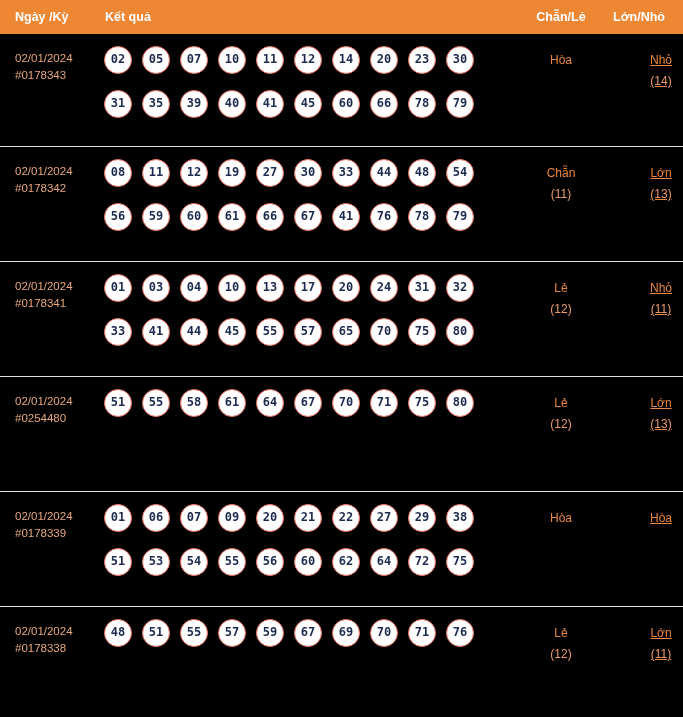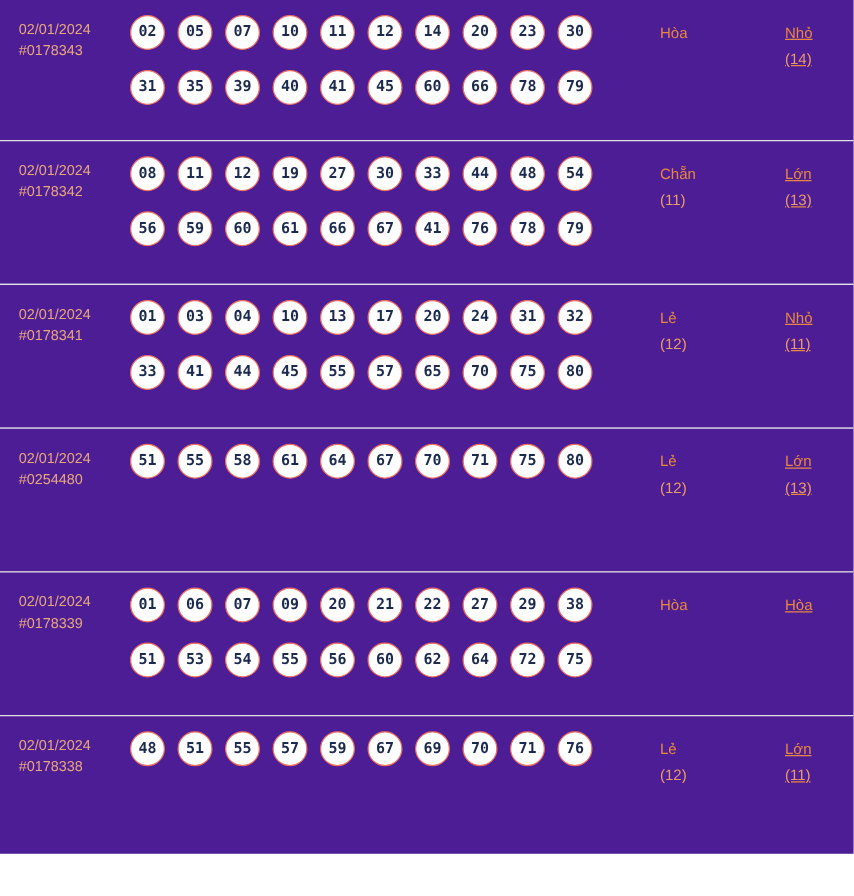--- a/index.html
+++ b/index.html
@@ -44,21 +44,21 @@
   .th-date   { left: 15px; }
   .th-result { left: 105px; }
   .th-oddeven{ left: 528px; width: 66px; text-align: center; }
   .th-bigsm  { left: 606px; width: 66px; text-align: center; }
 
   
   .row {
     position: relative;
     width: 100%;
     border-top: 1px solid #e2e2e2;
-    background: #4c1d95;
+    background: #000000;
   }
   .row:first-of-type { border-top: none; }
 
   .row-inner {
     position: relative;
     height: 100%;
     width: 100%;
   }
 
   
@@ -104,35 +104,42 @@
     vertical-align: top;
     background: #ffffff;
   }
   .ball:last-child { margin-right: 0; }
 
   
   .cell-tag {
     position: absolute;
     top: 16px;
     width: 66px;
+    text-align: center;
     color: #e8873f;
     font-size: 12px;
     line-height: 21px;
   }
   .cell-oddeven { left: 528px; }
   .cell-bigsmall{ left: 628px; text-decoration: underline; }
   .cell-tag .tag-label { display: block; }
   .cell-tag .tag-count { display: block; color: #eb9a6a; }
   .cell-tag .tag-count:empty { display: none; }
 </style>
 </head>
 <body>
 
 <div class="results-table">
 
+  <div class="table-header">
+    <div class="th th-date">Ngày /Kỳ</div>
+    <div class="th th-result">Kết quả</div>
+    <div class="th th-oddeven">Chẵn/Lẻ</div>
+    <div class="th th-bigsm">Lớn/Nhỏ</div>
+  </div>
 
   <div id="rows-container">
       <div class="row" style="height: 112px;">
         <div class="row-inner">
           <div class="cell-date">
             <span class="draw-date">02/01/2024</span>
             <span class="draw-id">#0178343</span>
           </div>
           <div class="cell-numbers">
             <div class="ball-line"><span class="ball">02</span><span class="ball">05</span><span class="ball">07</span><span class="ball">10</span><span class="ball">11</span><span class="ball">12</span><span class="ball">14</span><span class="ball">20</span><span class="ball">23</span><span class="ball">30</span></div>

